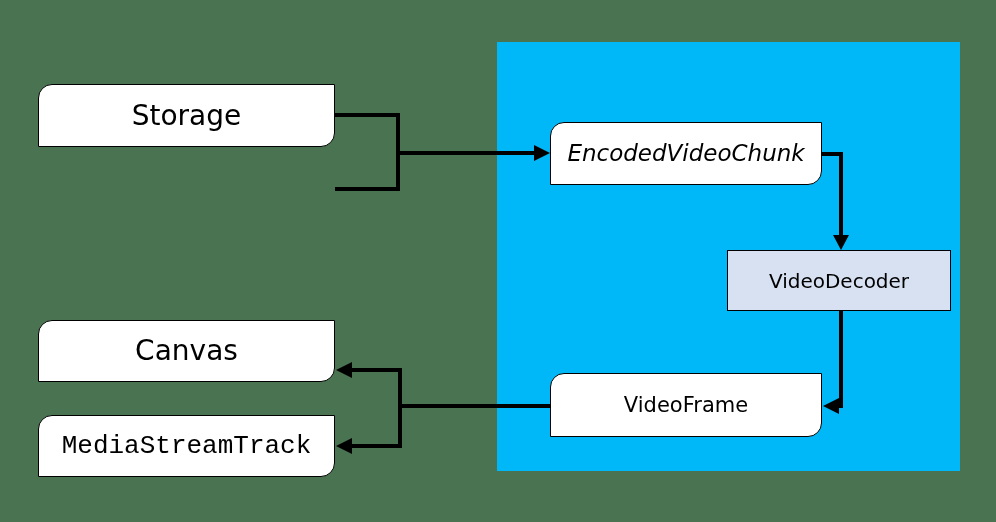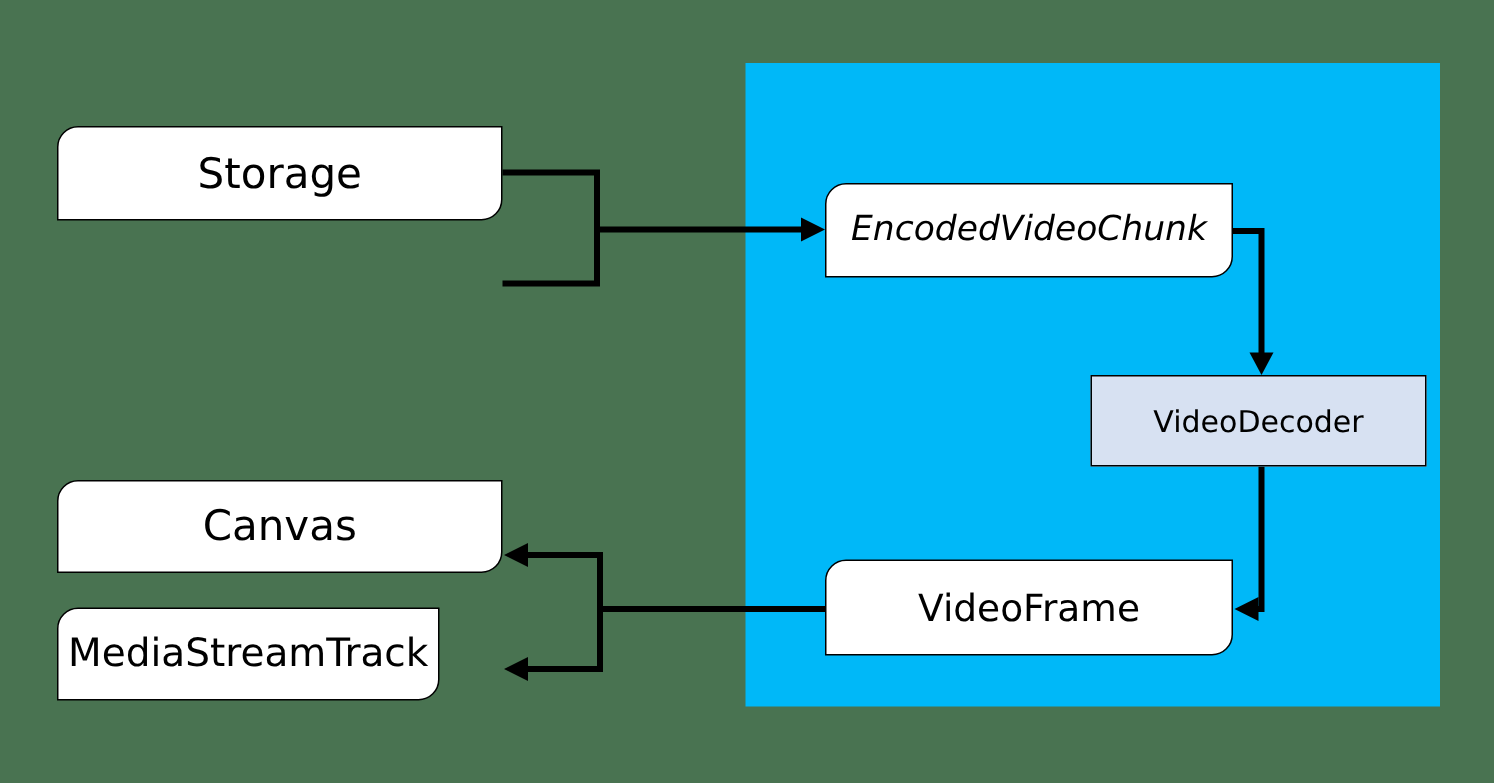--- a/index.html
+++ b/index.html
@@ -37,23 +37,23 @@
     white-space: nowrap;
   }
   .node.rect {
     border-radius: 0;
     background: var(--decoder-bg, #D7E1F2);
   }
   .n-storage  { left: 38px;  top: 84px;  width: 297px; height: 63px; font-size: 28px; }
   .n-network  { left: 38px;  top: 157px; width: 297px; height: 62px; font-size: 28px; }
   .n-chunk    { left: 550px; top: 122px; width: 272px; height: 63px; font-size: 23px; font-style: italic; }
   .n-decoder  { left: 727px; top: 250px; width: 224px; height: 61px; font-size: 20px; }
-  .n-frame    { left: 550px; top: 373px; width: 272px; height: 64px; font-size: 25px; }
+  .n-frame    { left: 550px; top: 373px; width: 272px; height: 64px; font-size: 21px; }
   .n-canvas   { left: 38px;  top: 320px; width: 297px; height: 62px; font-size: 28px; }
-  .n-mst      { left: 38px;  top: 405px; width: 255px; height: 62px; font-size: 26px; }
+  .n-mst      { left: 38px;  top: 415px; width: 297px; height: 62px; font-size: 26px; font-family: Liberation Mono, monospace; }
   svg.connectors {
     position: absolute;
     left: 0; top: 0;
     width: 996px;
     height: 522px;
     pointer-events: none;
   }
   .connector {
     stroke: var(--connector, #000000);
     stroke-width: 4;

